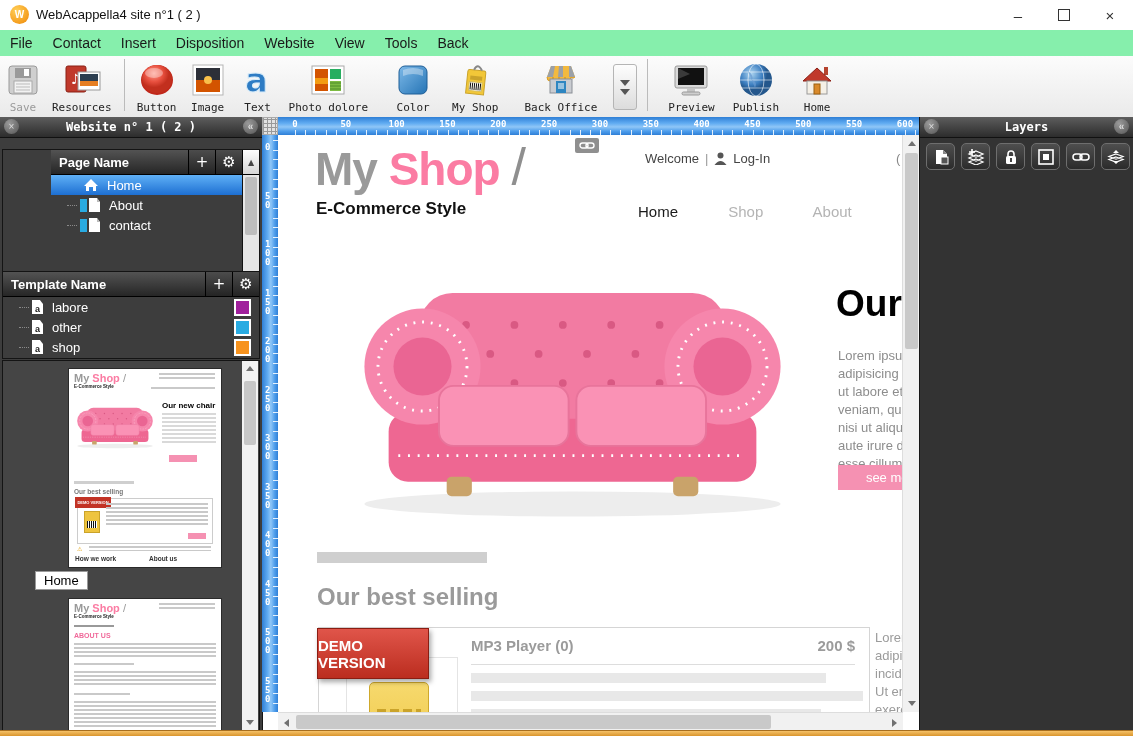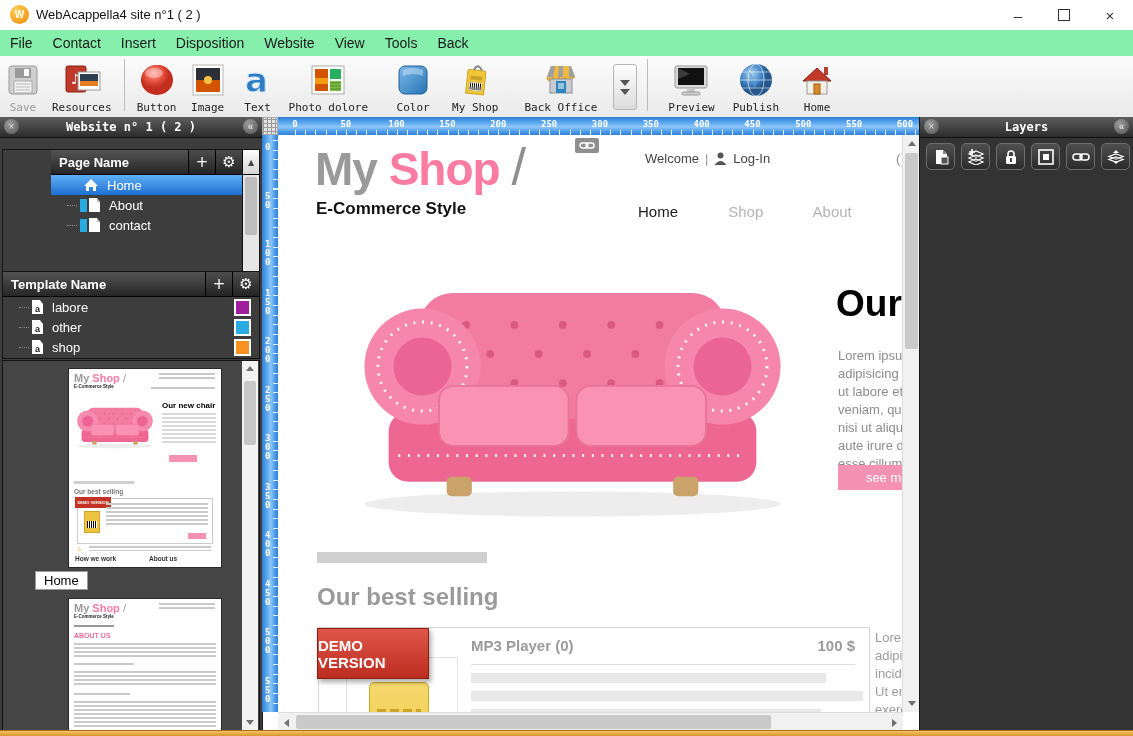--- a/index.html
+++ b/index.html
@@ -605,21 +605,21 @@
       <div class="bestheading">Our best selling</div>
       <div class="card">
         <div class="demobadge">DEMO VERSION</div>
         <div class="imgbox">
           <div class="pricetag">
             <div class="dash"></div>
           </div>
         </div>
         <div class="prodrow">
           <span class="prodtitle">MP3 Player (0)</span>
-          <span class="prodprice">100 $</span>
+          <span class="prodprice">200 $</span>
           <div class="prodline"></div>
           <div class="pbar" style="width:355px;"></div>
           <div class="pbar" style="width:392px;"></div>
           <div class="pbar" style="width:350px;"></div>
         </div>
       </div>
       <div class="side-par">
           <div>Lorem ip</div>
           <div>adipisic</div>
           <div>incididu</div>

